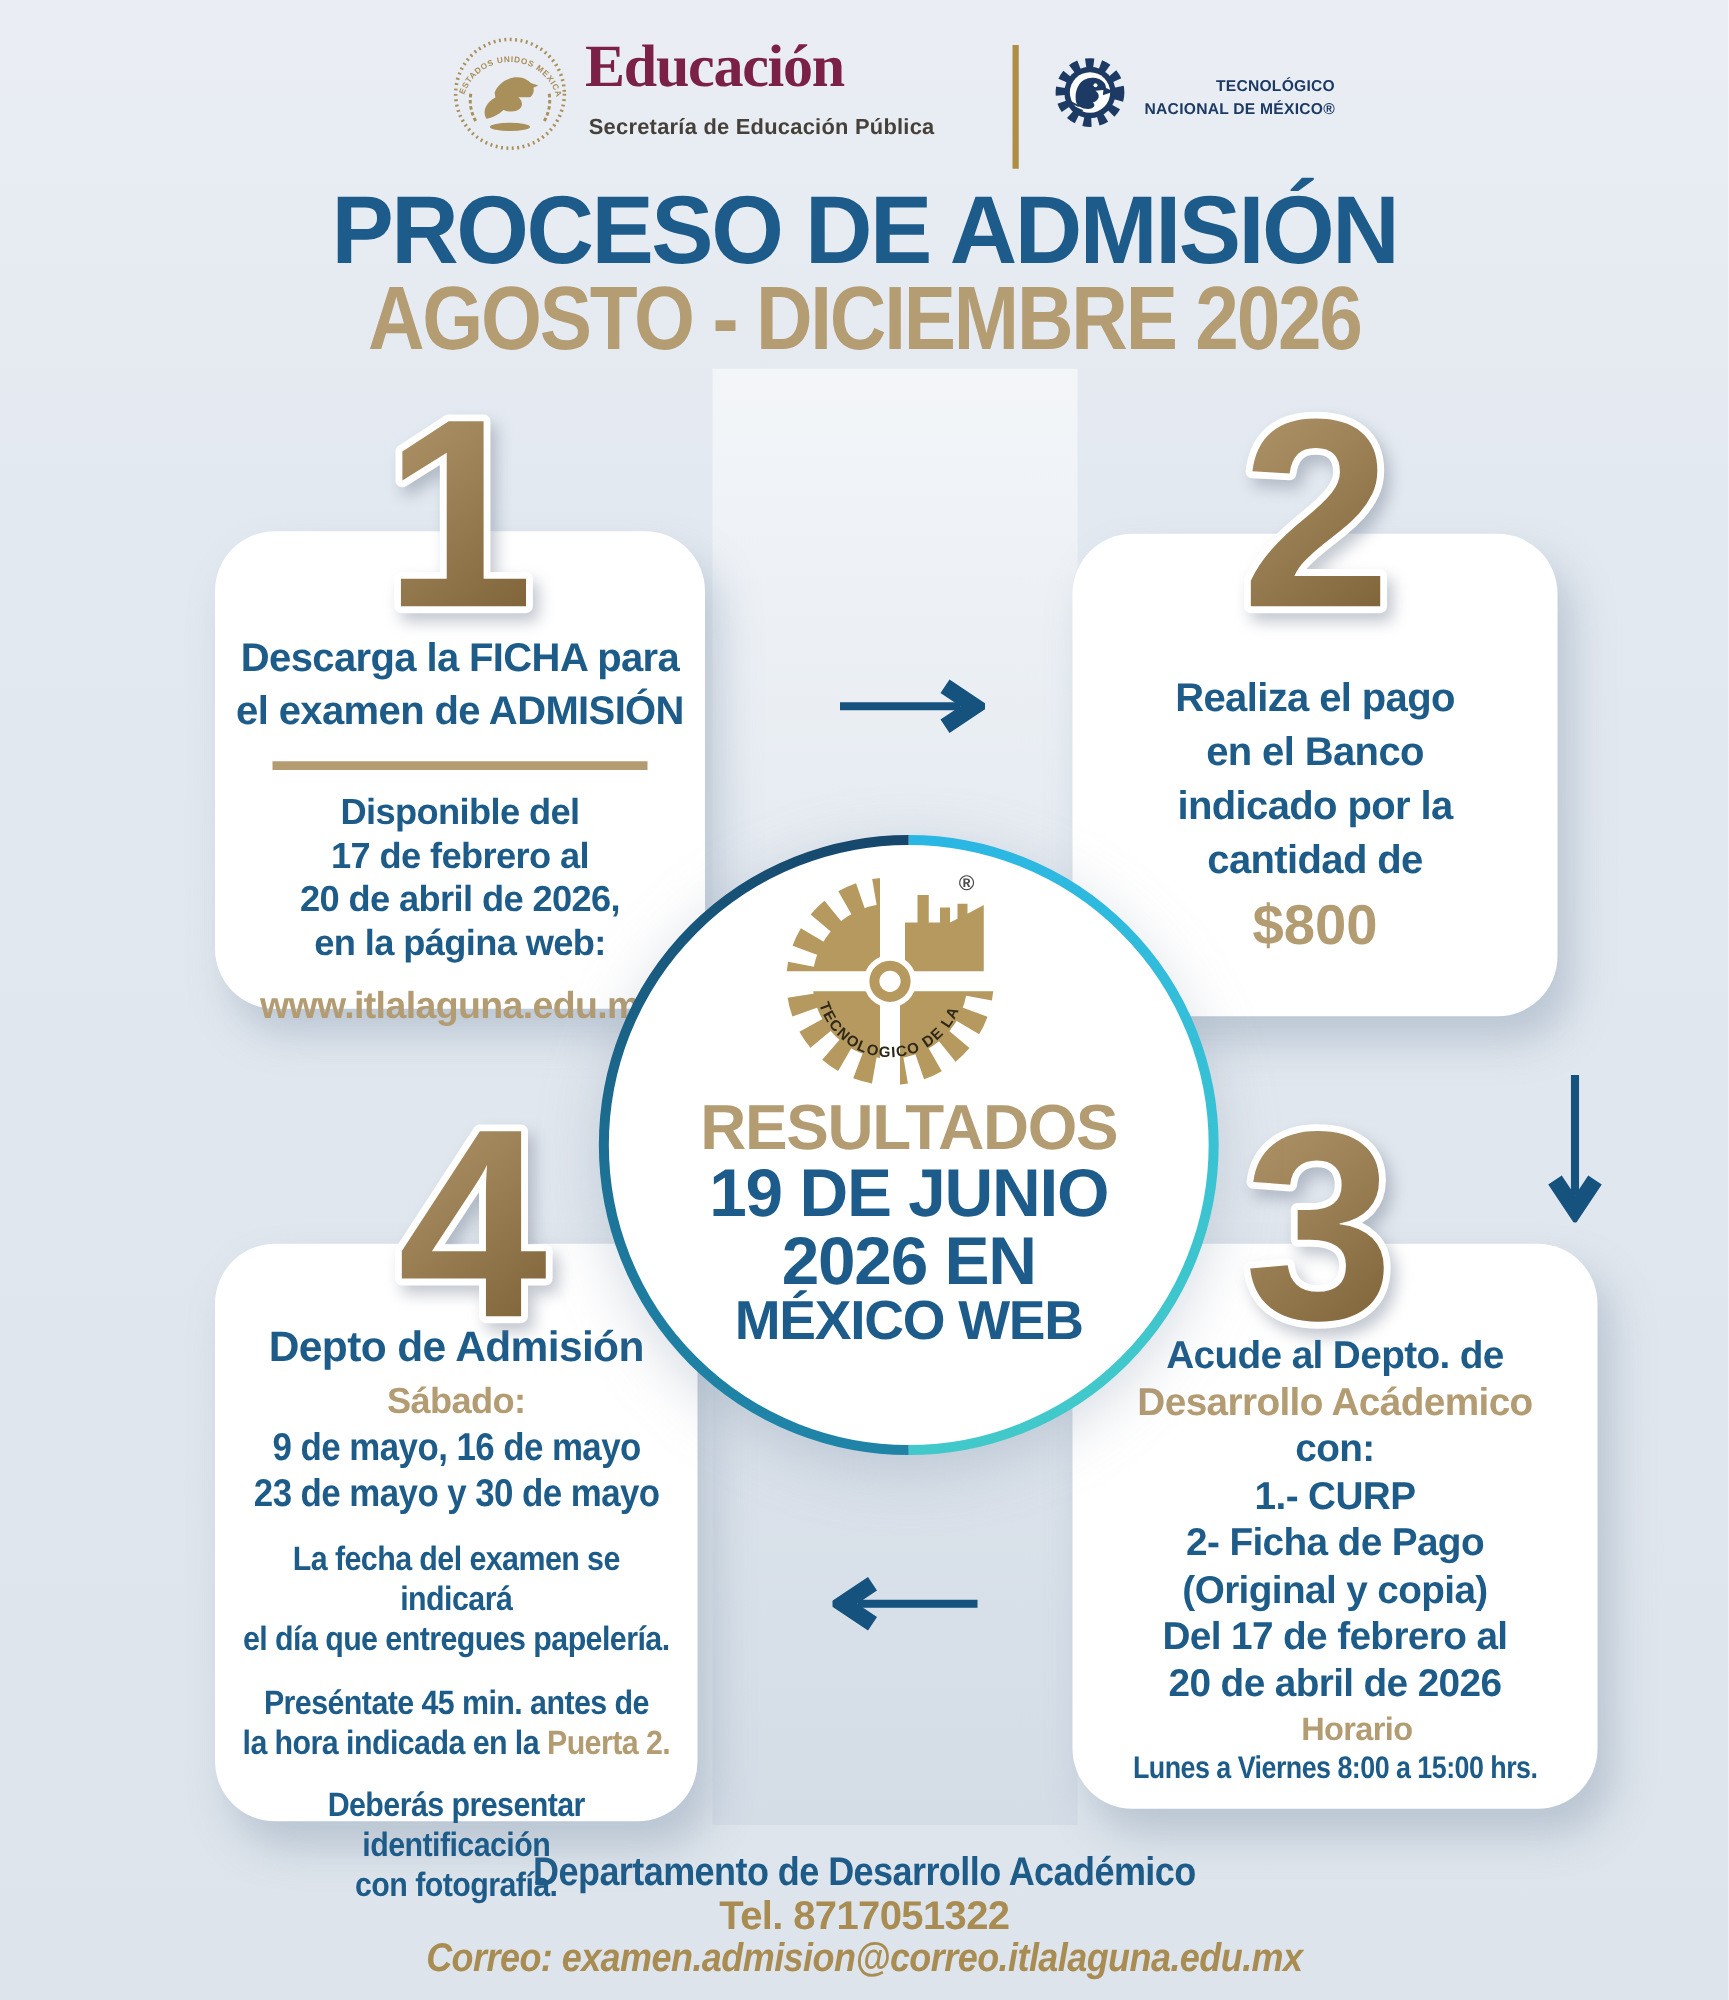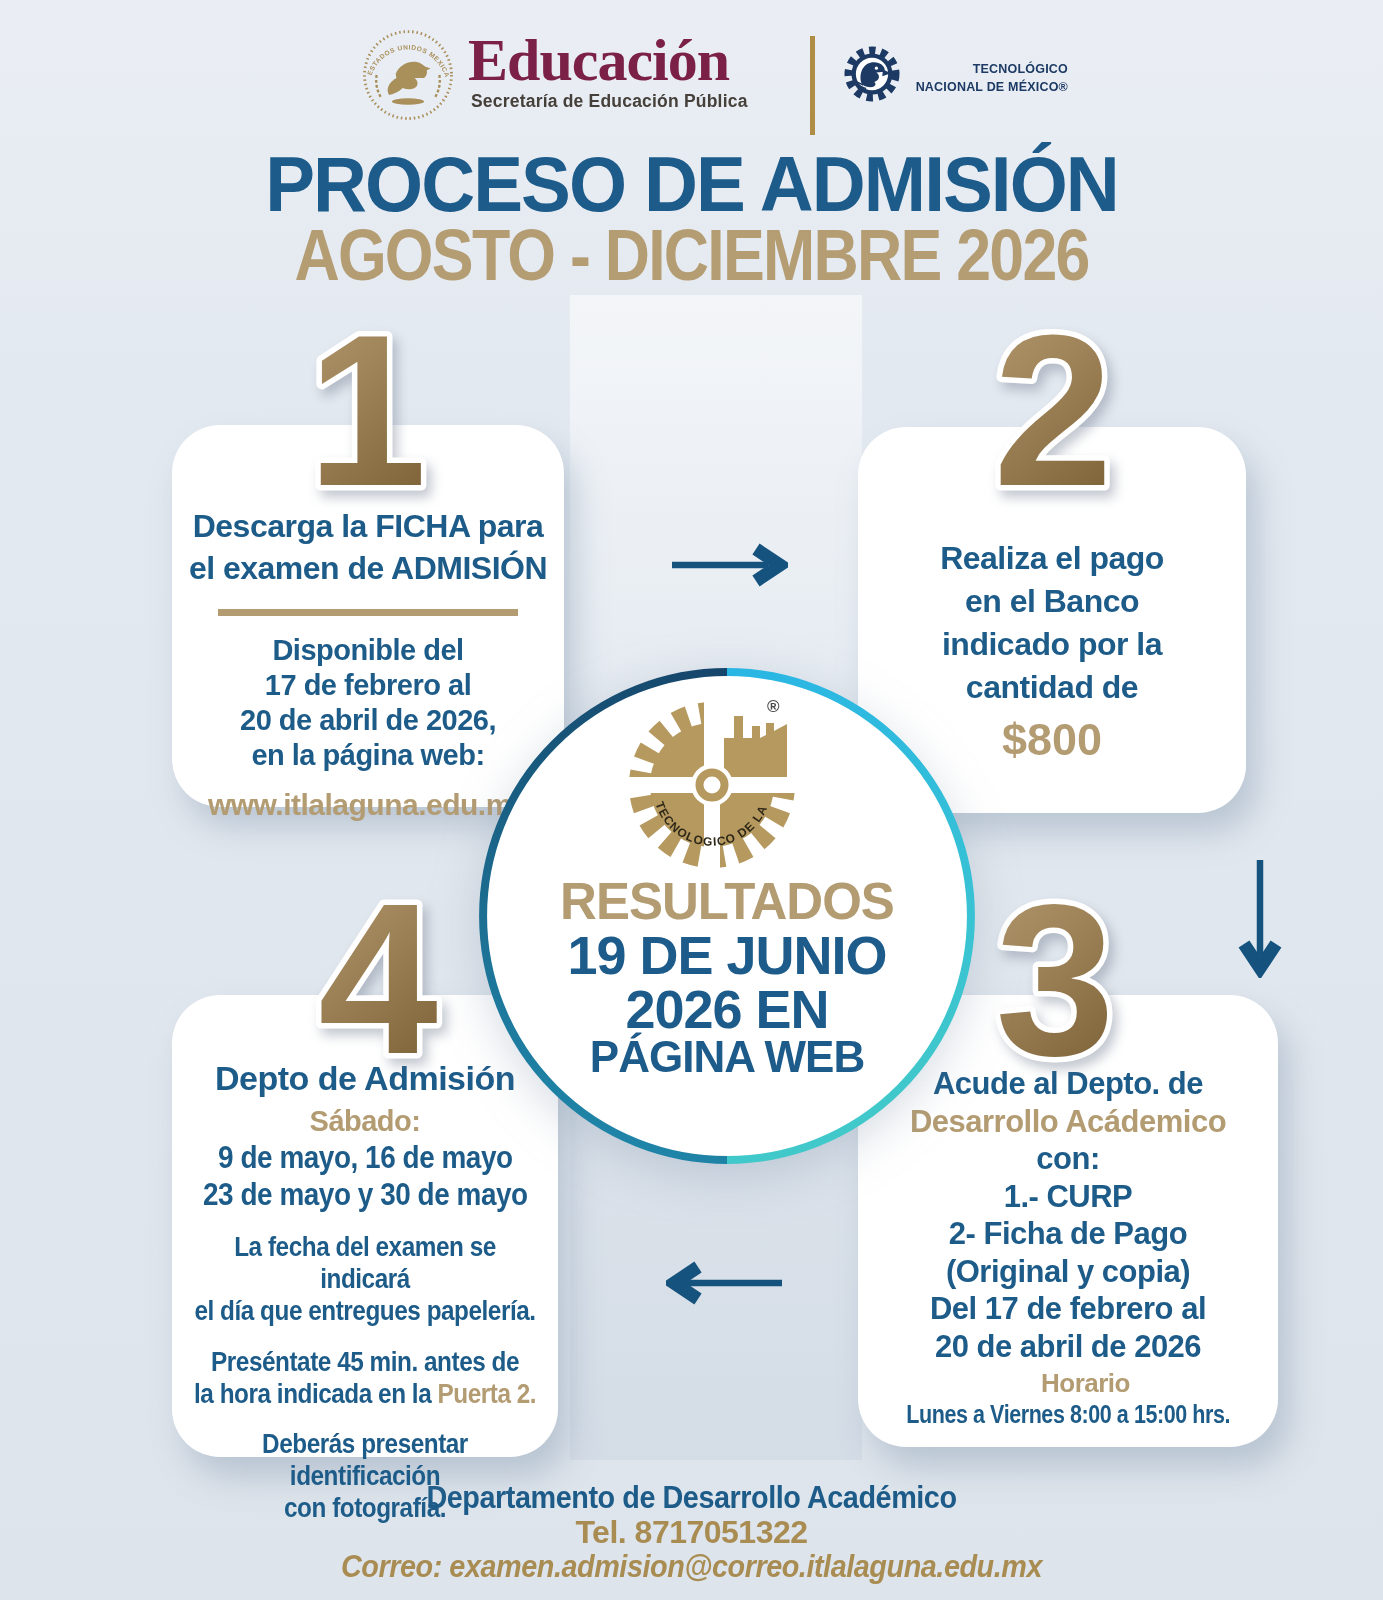--- a/index.html
+++ b/index.html
@@ -7,21 +7,21 @@
     position:relative; width:1383px; height:1600px; overflow:hidden;
     font-family:"Liberation Sans", sans-serif; font-weight:bold;
     background:linear-gradient(180deg,#eaeef4 0%,#e3e9f0 25%,#e0e6ed 70%,#dde4eb 100%);
   }
   .bg-col {
     position:absolute; left:570px; top:295px; width:292px; height:1165px;
     background:linear-gradient(180deg, rgba(255,255,255,.55) 0%, rgba(226,233,241,.15) 45%, rgba(196,208,221,.38) 100%);
   }
   
   .seal-svg { position:absolute; left:356px; top:27px; width:104px; height:98px; }
-  .sep-word { position:absolute; left:468px; top:26px; font-family:"Liberation Serif", serif; font-weight:bold; font-size:60px; color:#7b2148; letter-spacing:-1px;text-align:right; }
+  .sep-word { position:absolute; left:468px; top:26px; font-family:"Liberation Serif", serif; font-weight:bold; font-size:48px; color:#7b2148; letter-spacing:-1px;text-align:right; }
   .sep-tag  { position:absolute; left:471px; top:91px; font-size:17.5px; color:#46403a; letter-spacing:.2px; }
   .hdr-div  { position:absolute; left:810px; top:36px; width:5px; height:99px; background:#b08d45; }
   .tecnm-svg { position:absolute; left:839px; top:41px; width:66px; height:66px; }
   .tecnm-name { position:absolute; left:898px; top:60px; width:170px; text-align:right; font-size:12.5px; line-height:1.45; color:#1c3a63; white-space:pre-line; letter-spacing:.2px; }
   
   .title1 { position:absolute; left:0; top:140px; width:100%; text-align:center; font-size:77px; color:#1d5b8a; letter-spacing:-2px; transform:scaleX(.97); }
   .title2 { position:absolute; left:0; top:214px; width:100%; text-align:center; font-size:72px; color:#b49c73; letter-spacing:-2px; transform:scaleX(.87); }
   
   .card { position:absolute; background:#fff; border-radius:48px; box-shadow:12px 20px 32px rgba(116,137,162,.35); z-index:2; text-align:center; color:#1d5b89; }
   .pre { white-space:pre-line; }
@@ -218,20 +218,20 @@
           <path id="itlArc" d="M 38,122 A 59,59 0 0 0 152,122" fill="none"></path>
         </defs>
       <text font-size="12" letter-spacing="1.1" fill="#2f2818">
         <textPath href="#itlArc" startOffset="1%">TECNOLOGICO DE LA LAGUNA</textPath>
       </text>
       <text x="150" y="32" font-size="17" fill="#4a4a4a">®</text>
     </svg>
     <div class="res res-gold">RESULTADOS</div>
     <div class="res res-b1">19 DE JUNIO</div>
     <div class="res res-b2">2026 EN</div>
-    <div class="res res-b3">PÁGINA WEB</div>
+    <div class="res res-b3">MÉXICO WEB</div>
   </div>
 
   <div class="foot f1"><span class="sq90">Departamento de Desarrollo Académico</span></div>
   <div class="foot f2">Tel. 8717051322</div>
   <div class="foot f3"><span class="sq90">Correo: examen.admision@correo.itlalaguna.edu.mx</span></div>
 
 </div>
 
 </body></html>

